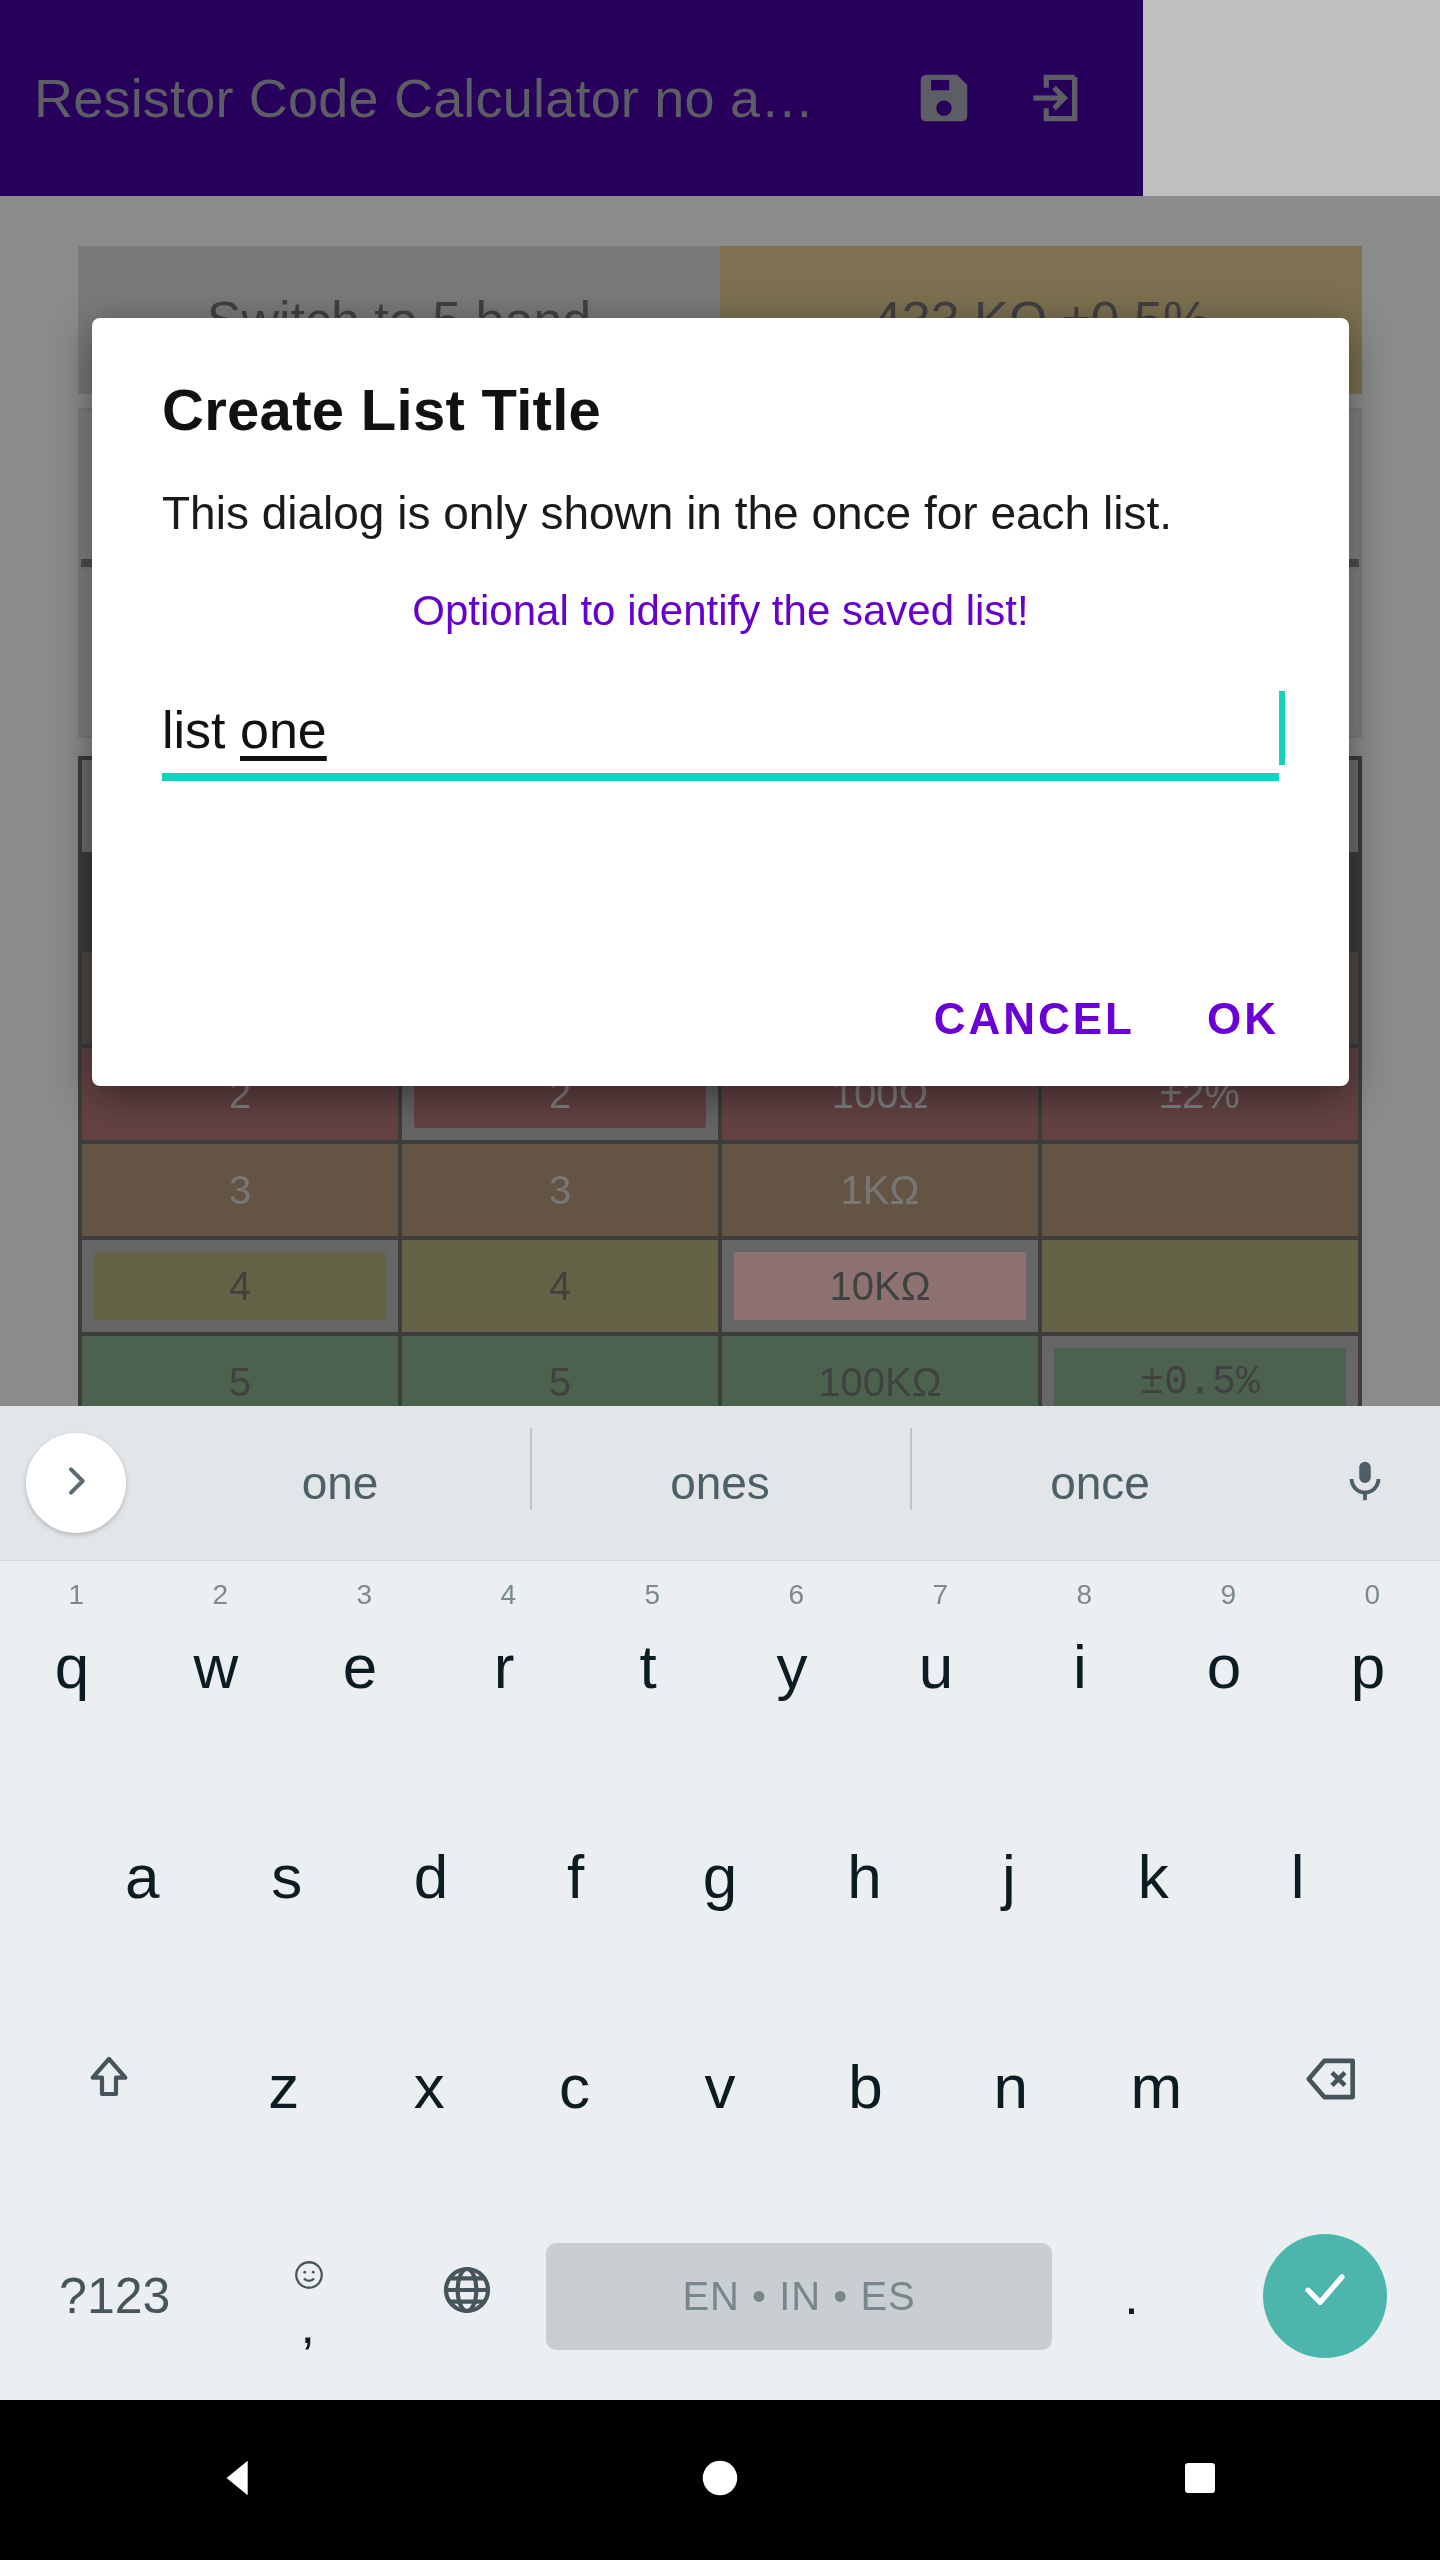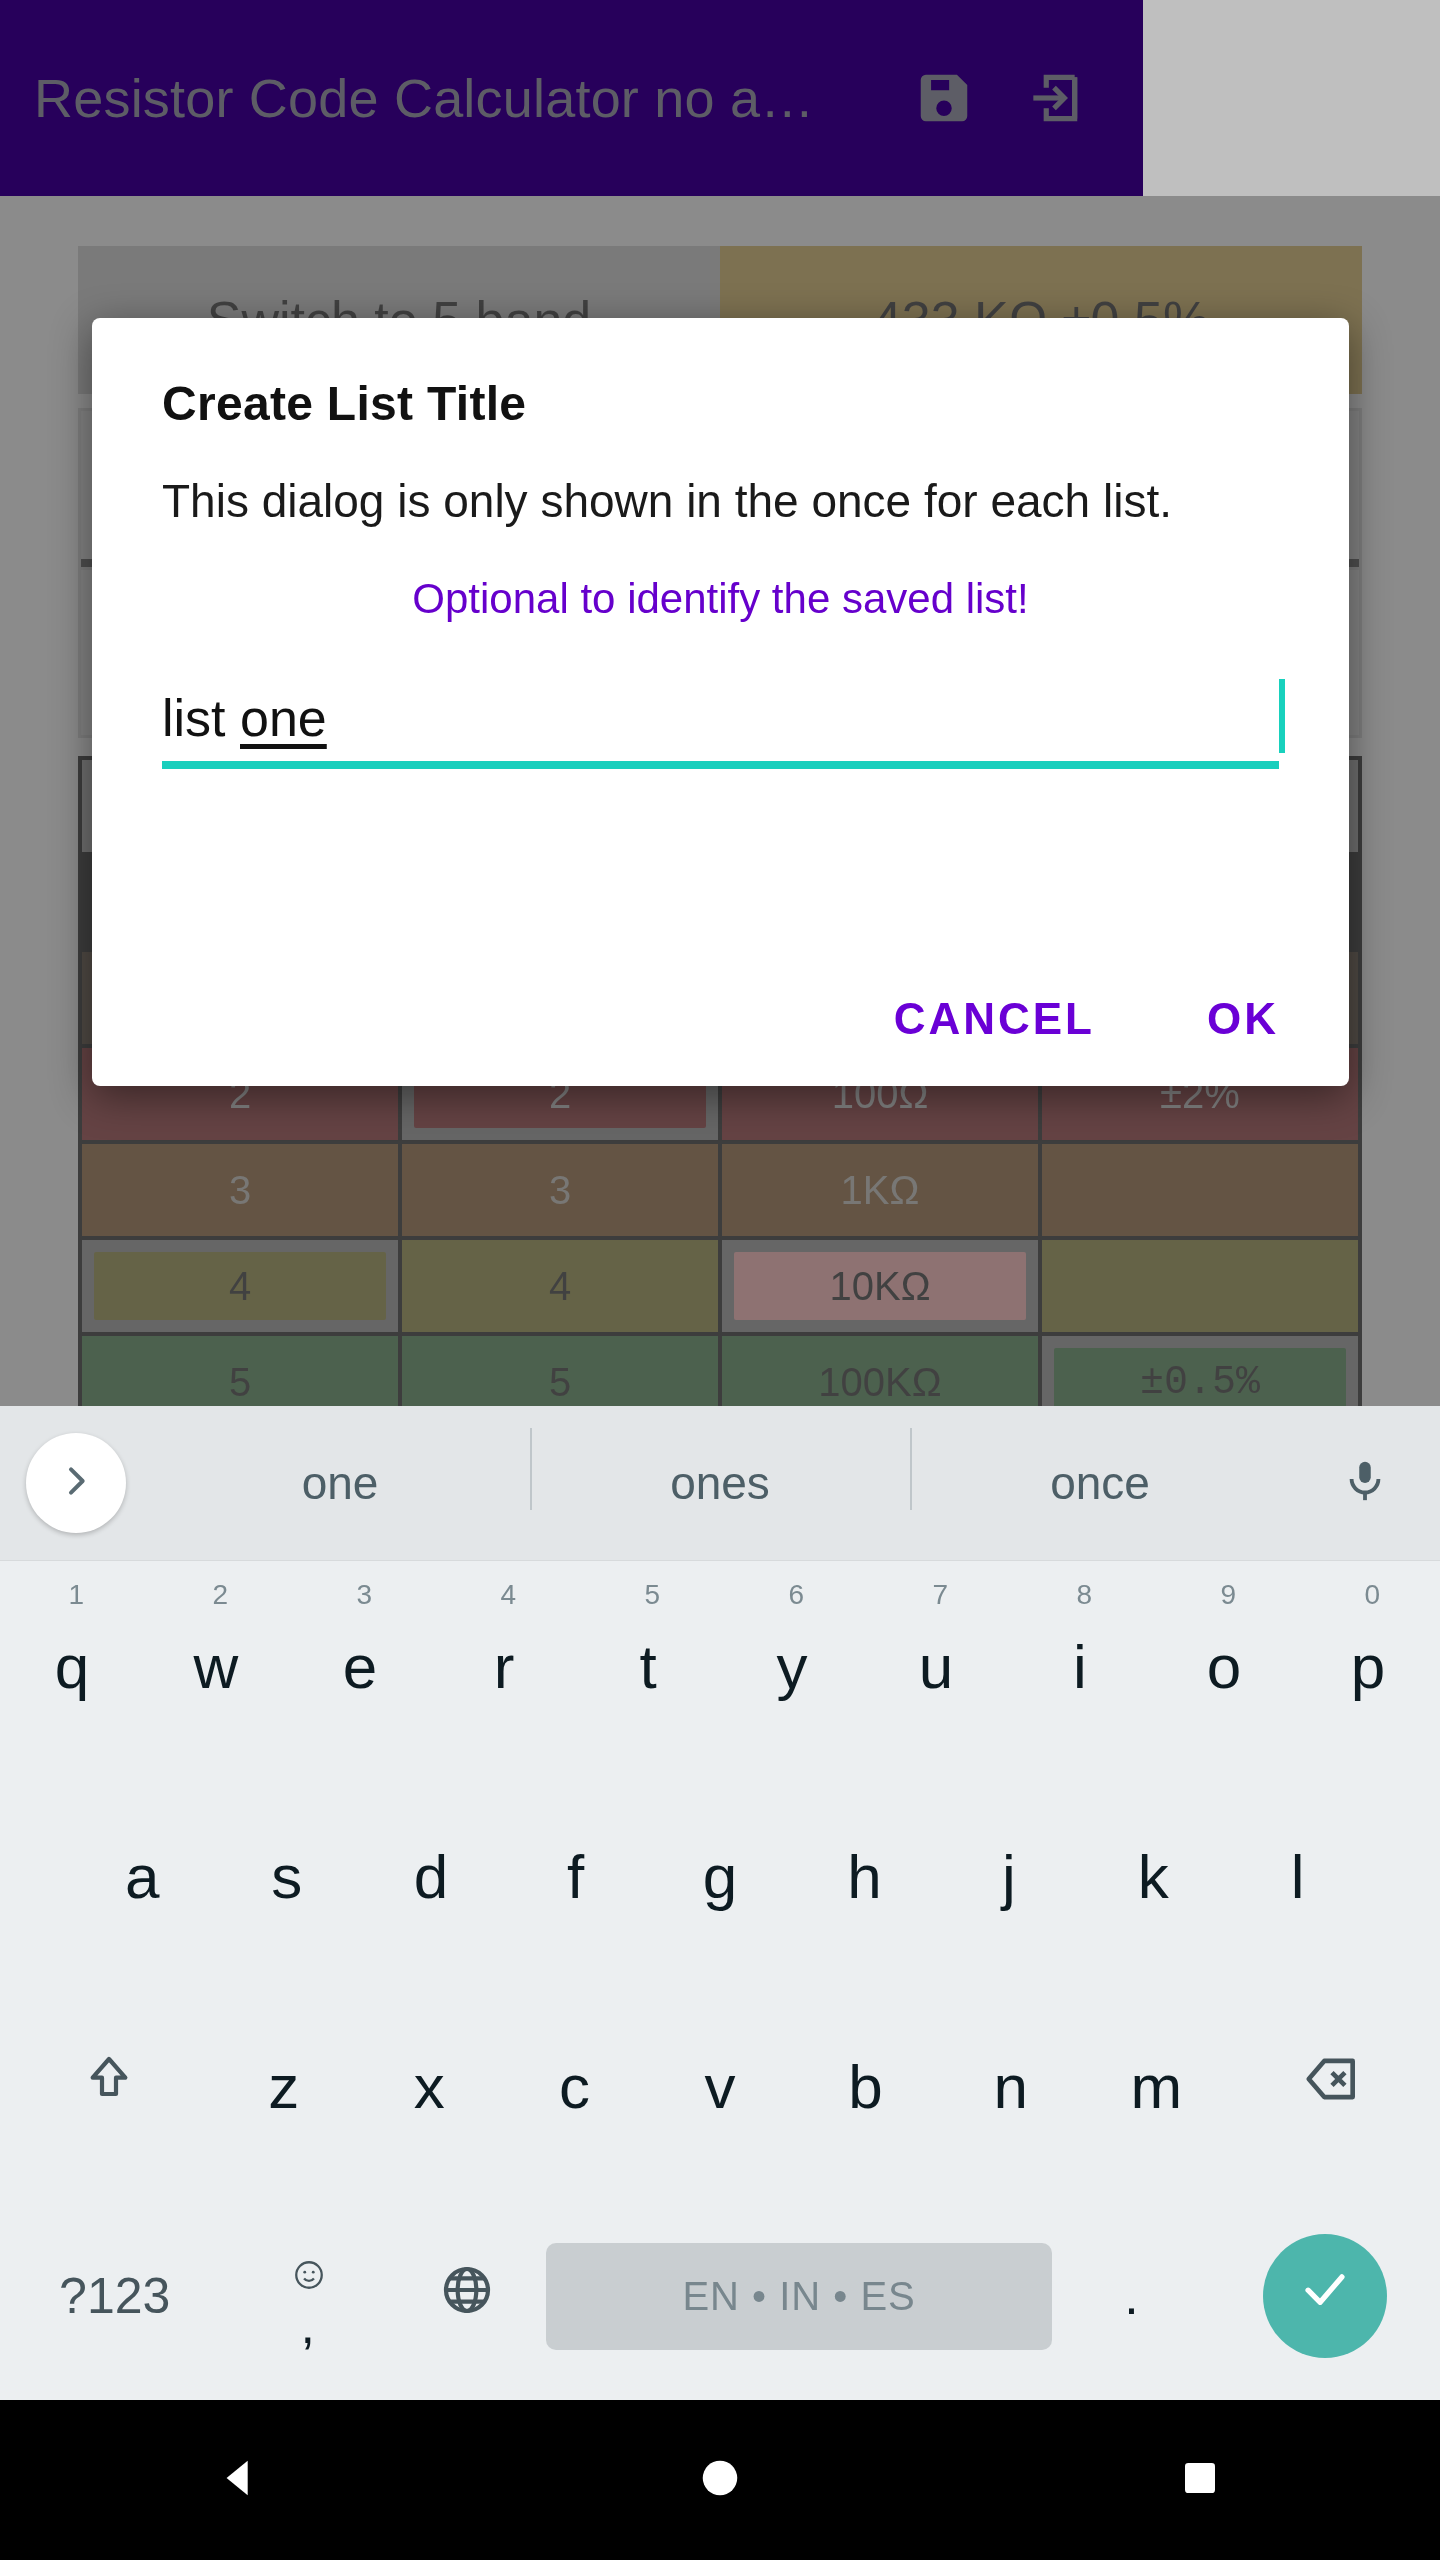--- a/index.html
+++ b/index.html
@@ -62,40 +62,40 @@
   
   #scrim { position:absolute; left:0; top:196px; width:1440px; height:1210px; background:rgba(90,90,90,.68); }
   #scrim-top { position:absolute; left:0; top:0; width:1440px; height:196px; background:rgba(0,0,0,.25); }
 
   
   #dialog {
     position:absolute; left:92px; top:318px; width:1257px; height:768px;
     background:#fff; border-radius:8px; box-shadow:0 10px 40px rgba(0,0,0,.45);
     padding:0 70px;
   }
-  #dlg-title { font-size:48px; color:#111; font-weight:700; padding-top:58px; letter-spacing:.3px; }
+  #dlg-title { font-size:58px; color:#111; font-weight:700; padding-top:58px; letter-spacing:.3px; }
   #dlg-msg { font-size:46px; color:#1a1a1a; line-height:1.22; padding-top:42px; max-width:1010px; }
   #dlg-hint { font-size:42px; color:#6600cc; text-align:center; padding-top:46px; }
 
   #dlg-field { position:relative; margin-top:52px; height:86px; }
   #dlg-input-text {
     font-size:52px; color:#111; white-space:nowrap; line-height:86px;
   }
   #dlg-input-text .composing { text-decoration:underline; text-underline-offset:8px; }
   #dlg-caret {
     position:absolute; width:6px; height:74px; background:#18d1bd; top:4px;
   }
   #dlg-underline { position:absolute; left:0; right:0; bottom:-8px; height:8px; background:#19cfbd; }
 
   #dlg-actions {
     position:absolute; right:70px; bottom:42px; display:flex; align-items:center; gap:72px;
   }
   .dlg-btn {
     font-size:44px; color:#6a00d6; font-weight:700; letter-spacing:3px;
-    background:none; border:none; font-family:"Liberation Sans",sans-serif; cursor:pointer;margin-left:40px;
+    background:none; border:none; font-family:"Liberation Sans",sans-serif; cursor:pointer;
   }
 
   
   #keyboard {
     position:absolute; left:0; top:1406px; width:1440px; height:994px; background:#eceff1;
   }
   #suggest {
     height:155px; background:#e3e6e8; display:flex; align-items:center; position:relative;
     border-bottom:1px solid #d7dadc;
   }

